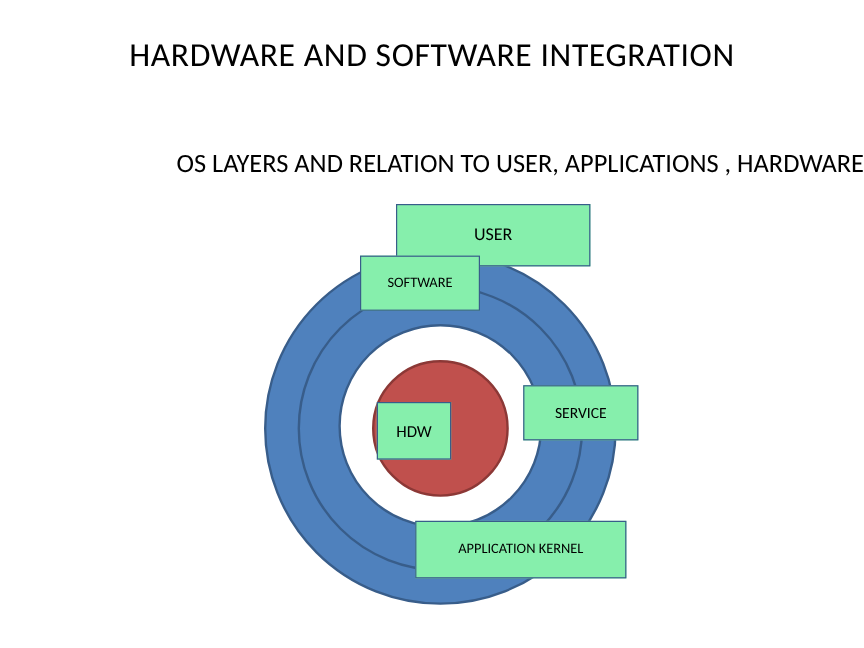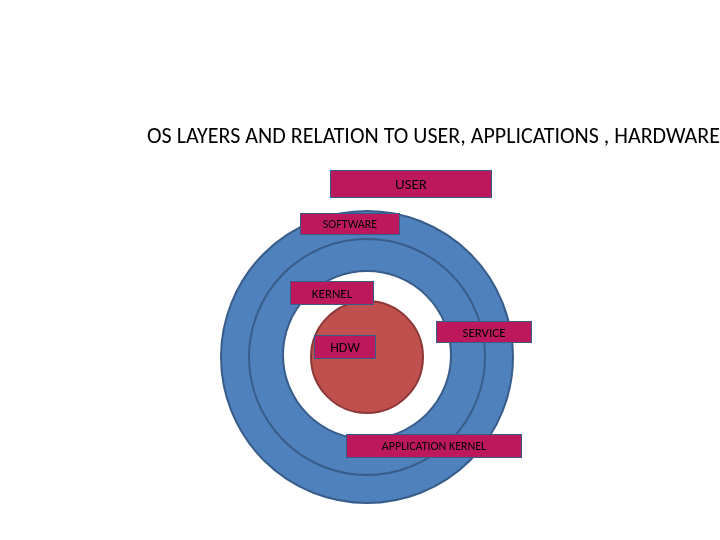--- a/index.html
+++ b/index.html
@@ -4,38 +4,38 @@
 <style>
   html,body{margin:0;padding:0;width:720px;height:540px;background:#fff;font-family:Calibri,Arial,sans-serif;color:#000}
   .stage{position:relative;width:720px;height:540px}
   .title{position:absolute;left:0;right:0;top:28px;text-align:center;font-size:28px;letter-spacing:.5px}
   .subtitle{position:absolute;left:0;right:0;top:122px;text-align:right;font-size:22px}
   .ring{position:absolute;border-radius:50%;border:2px solid #385d8a;background:#4f81bd}
   .ring.outer{left:220px;top:210px;width:290px;height:290px}
   .ring.mid  {left:248px;top:238px;width:234px;height:234px}
   .ring.inner{left:282px;top:270px;width:166px;height:166px;background:#fff}
   .core{position:absolute;left:310px;top:300px;width:110px;height:110px;border-radius:50%;background:#c0504d;border:2px solid #8c3836}
-  .box{position:absolute;background:#be185d;border:1.5px solid #385d8a;font-size:13px;display:flex;align-items:center;justify-content:center;padding:0 6px;white-space:nowrap}
+  .box{position:absolute;background:#86efac;border:1.5px solid #385d8a;font-size:13px;display:flex;align-items:center;justify-content:center;padding:12px 6px;white-space:nowrap}
   .box.user{left:330px;top:170px;width:148px;height:26px;font-size:15px}
   .box.command{left:300px;top:213px;width:86px;height:20px;font-size:12px}
   .box.kernel{left:290px;top:281px;width:70px;height:22px;font-size:13px;font-weight:500}
   .box.hdw{left:314px;top:335px;width:48px;height:22px;font-size:14px}
   .box.service{left:436px;top:321px;width:82px;height:20px;font-size:13px}
   .box.app{left:346px;top:434px;width:162px;height:22px;font-size:12px}
 </style>
 </head>
 <body>
 
 <div class="stage">
+  <div class="title">HARDWARE AND SOFTWARE INTEGRATION</div>
   <div class="subtitle">OS LAYERS AND RELATION TO USER, APPLICATIONS , HARDWARE</div>
 
   <div class="ring outer"></div>
   <div class="ring mid"></div>
   <div class="ring inner"></div>
   <div class="core"></div>
 
   <div class="box user">USER</div>
   <div class="box command">SOFTWARE</div>
-  <div class="box kernel">KERNEL</div>
   <div class="box hdw">HDW</div>
   <div class="box service">SERVICE</div>
   <div class="box app">APPLICATION KERNEL</div>
 </div>
 
 </body></html>

